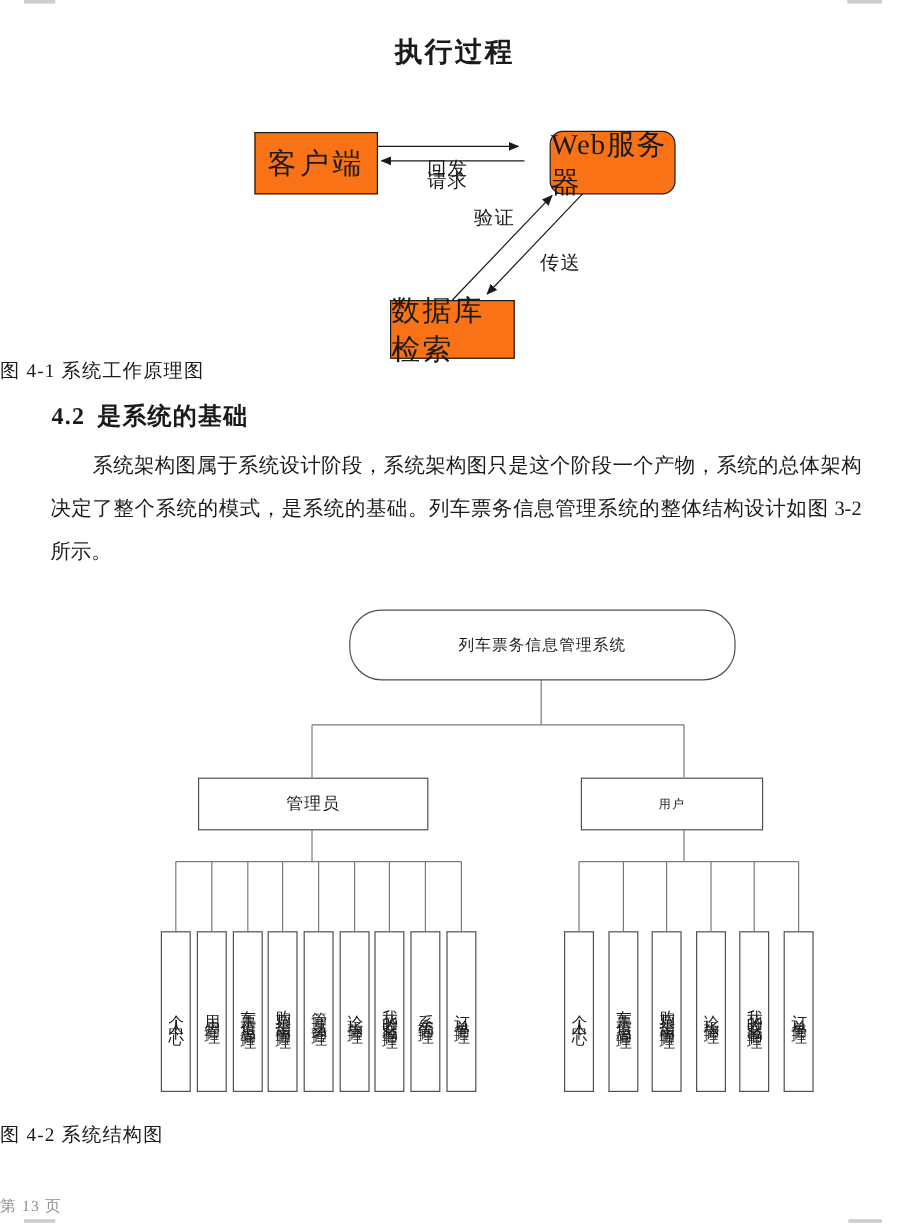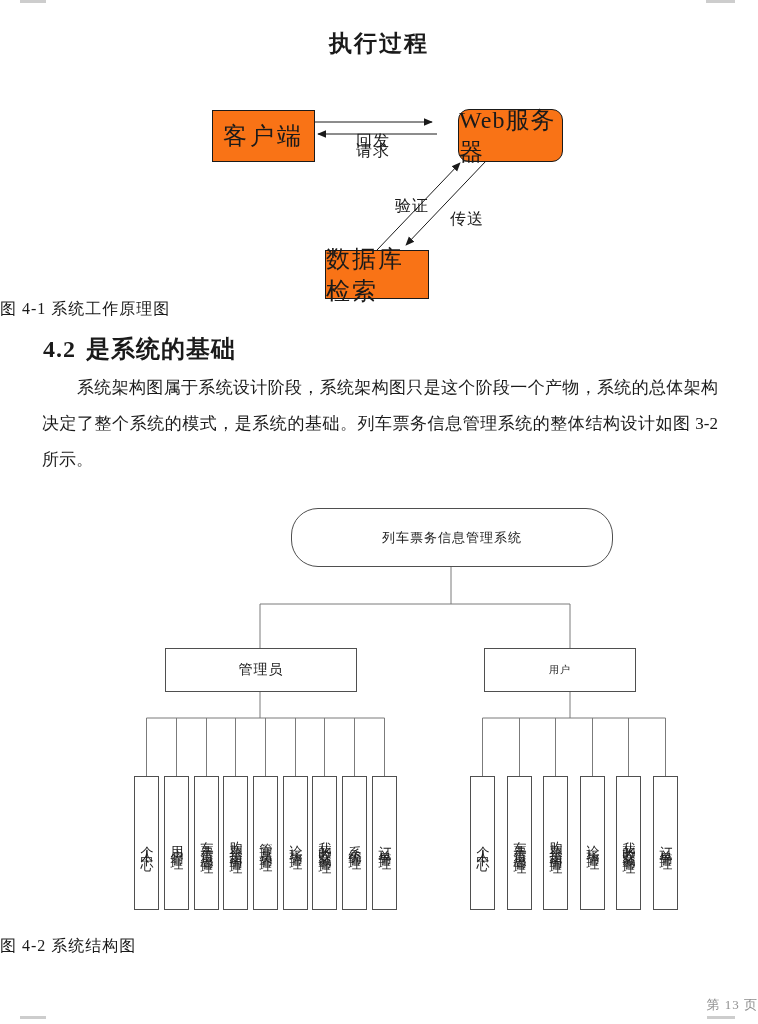--- a/index.html
+++ b/index.html
@@ -37,33 +37,33 @@
   .f1box.client{left:212px;top:110px;width:101px;height:50px;}
   .f1box.web{left:458px;top:109px;width:103px;height:51px;letter-spacing:1px;border-radius:11px;}
   .f1box.db{left:325px;top:250px;width:102px;height:47px;letter-spacing:2px;}
 
   .edge-label{
     position:absolute;font-size:16px;letter-spacing:1px;
     white-space:nowrap;background:transparent;
   }
   .lbl-request{left:356px;top:101px;margin-top:40px;}
   .lbl-postback{left:356px;top:131px;}
-  .lbl-verify{left:395px;top:196px;}
+  .lbl-verify{left:395px;top:172px;}
   .lbl-transfer{left:450px;top:209px;}
 
   .caption{
     position:absolute;left:0;width:758px;text-align:left;
     font-size:16px;letter-spacing:1px;
   }
   .cap1{top:299px;}
   .cap2{top:936px;}
 
   .section-heading{
     position:absolute;left:43px;top:333px;
-    font-size:24px;font-weight:bold;margin:0;
+    font-size:20px;font-weight:bold;margin:0;
     display:flex;align-items:baseline;gap:10px;letter-spacing:1px;
   }
   .body-text{
     position:absolute;left:42px;top:370px;width:676px;
     font-size:17px;line-height:36px;
     text-align:justify;text-indent:35px;margin:0;
   }
 
   .tbox{
     position:absolute;
@@ -82,21 +82,21 @@
     font-family:"Liberation Sans","DejaVu Sans",sans-serif;
     font-size:13px;
     writing-mode:vertical-rl;text-orientation:upright;
     letter-spacing:4px;
     display:flex;align-items:center;justify-content:center;
     box-sizing:border-box;
   }
 
   .page-footer{
     position:absolute;left:0;top:996px;width:758px;
-    text-align:right;font-size:13px;color:#8f8f8f;letter-spacing:1px;
+    text-align:left;font-size:13px;color:#8f8f8f;letter-spacing:1px;
   }
 </style>
 </head>
 <body>
 
 <div class="page">
 
   <div class="corner-mark mark-tl"></div>
   <div class="corner-mark mark-tr"></div>
   <div class="corner-mark mark-bl"></div>

